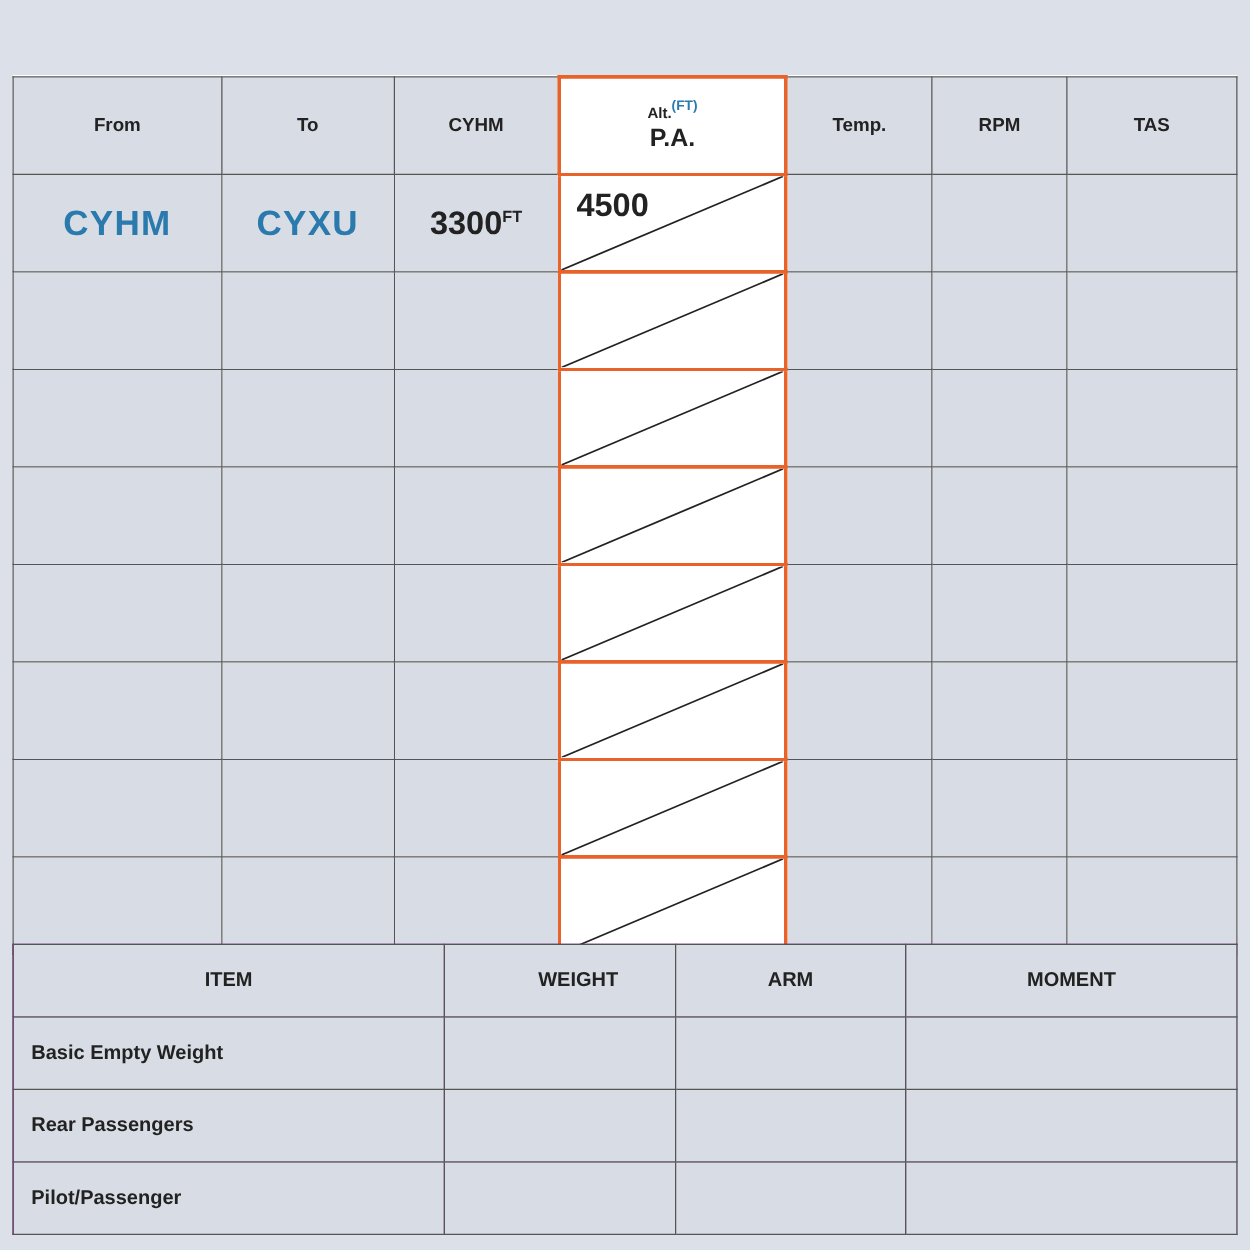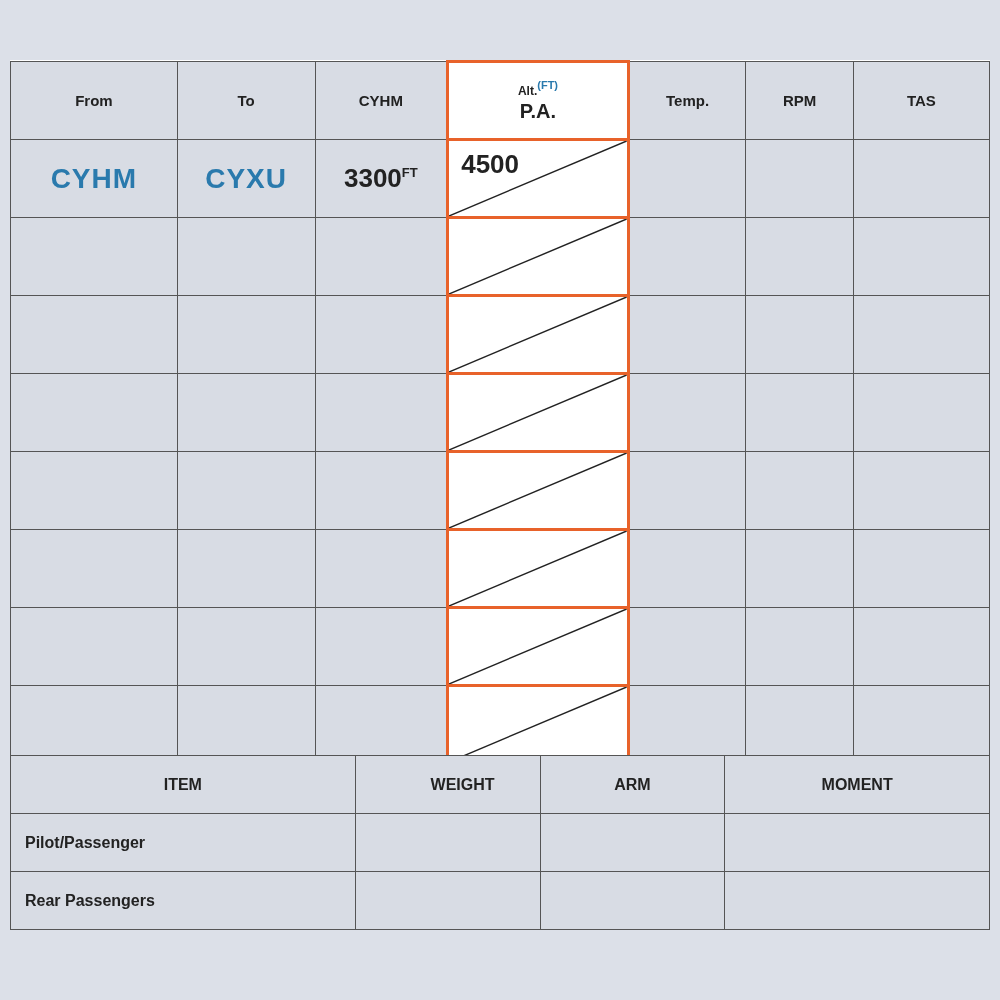--- a/index.html
+++ b/index.html
@@ -363,29 +363,37 @@
             <span>ARM</span>
           </th>
           <th style="width:265px;">
             <span>MOMENT</span>
           </th>
         </tr>
       </thead>
       <tbody>
         <tr>
           <td class="label-cell">
-            <span>Pilot/Passenger</span>
+            <span>Basic Empty Weight</span>
           </td>
           <td class="value-cell"></td>
           <td class="value-cell"></td>
           <td class="value-cell"></td>
         </tr>
         <tr>
           <td class="label-cell">
             <span>Rear Passengers</span>
+          </td>
+          <td class="value-cell"></td>
+          <td class="value-cell"></td>
+          <td class="value-cell"></td>
+        </tr>
+        <tr>
+          <td class="label-cell">
+            <span>Pilot/Passenger</span>
           </td>
           <td class="value-cell"></td>
           <td class="value-cell"></td>
           <td class="value-cell"></td>
         </tr>
       </tbody>
     </table>
   </div>
 
 </div>

